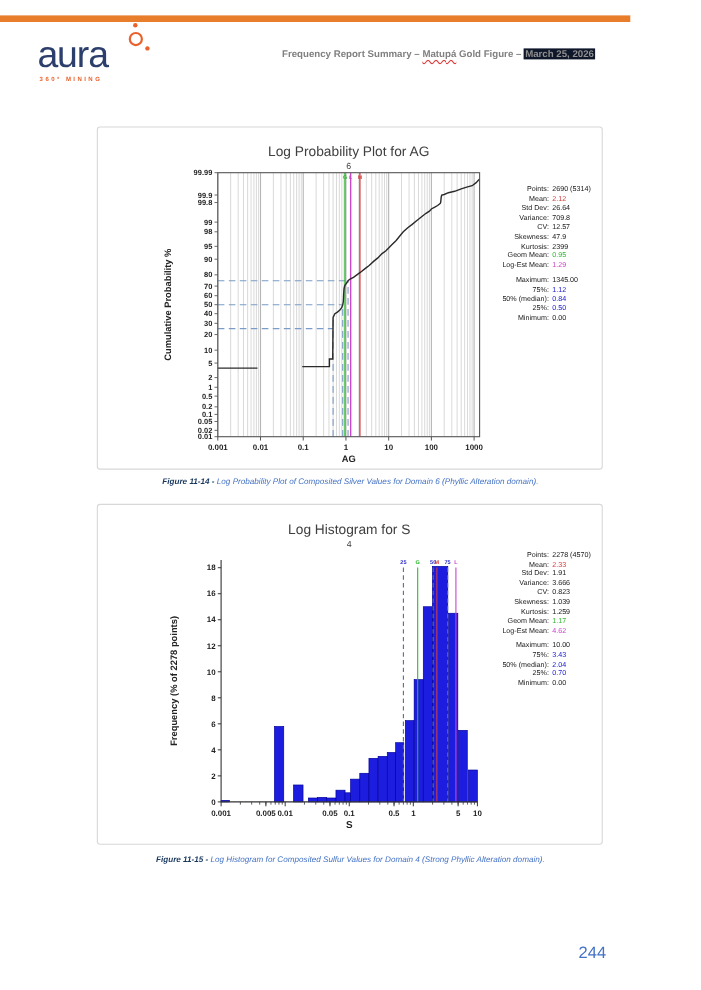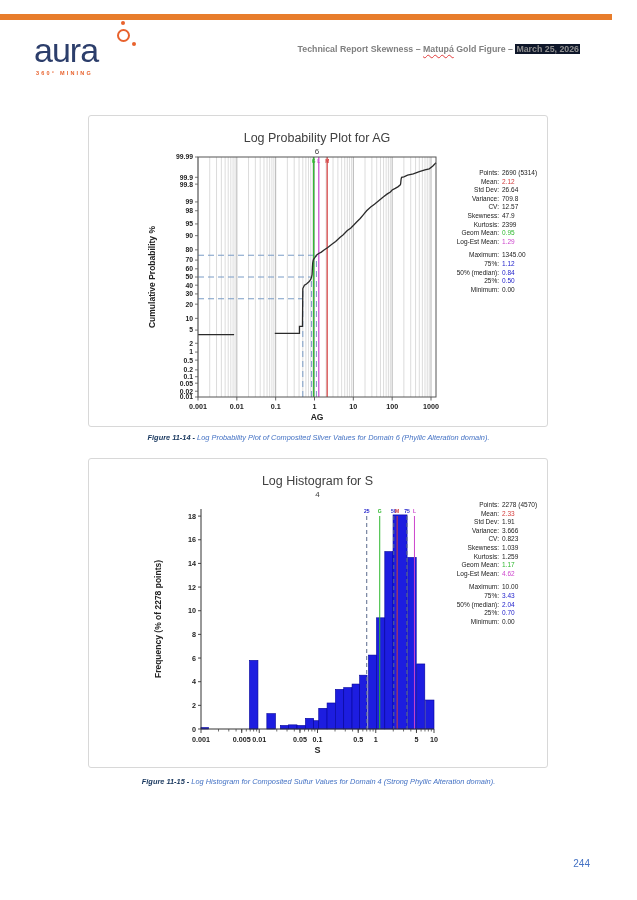--- a/index.html
+++ b/index.html
@@ -1,17 +1,17 @@
 <!DOCTYPE html>
 <html><head>
 <meta charset="utf-8">
 <style>
   html,body{margin:0;padding:0;background:#ffffff;}
   .page{position:relative;width:573px;height:900px;background:#ffffff;overflow:hidden;
-        font-family:"Liberation Sans", sans-serif;padding-left:39px;}
+        font-family:"Liberation Sans", sans-serif;}
   .topbar{position:absolute;left:0;top:14px;width:637px;height:6px;background:#E87D2B;}
   
   .logo-aura{position:absolute;left:34px;top:33px;font-size:34px;letter-spacing:-1px;color:#2C3E6B;font-weight:400;line-height:1;}
   .logo-ring{position:absolute;left:117px;top:29px;width:9px;height:9px;border:2.5px solid #E8622D;border-radius:50%;}
   .logo-dot-top{position:absolute;left:121px;top:21px;width:4px;height:4px;background:#E8622D;border-radius:50%;}
   .logo-dot-br{position:absolute;left:132px;top:42px;width:4px;height:4px;background:#E8622D;border-radius:50%;}
   .logo-tagline{position:absolute;left:36px;top:70px;font-size:5.5px;letter-spacing:2.2px;color:#E8622D;font-weight:700;}
   
   .header-text{position:absolute;right:32px;top:44px;font-size:8.8px;font-weight:700;color:#808080;white-space:nowrap;}
   .hl-date{background:#0f172a;color:#8f8f8f;padding:0 1px;}
@@ -26,36 +26,36 @@
   #card-hist .stats{top:42px;}
   .srow{display:flex;}
   .srow.gap{margin-top:5px;}
   .slab{width:60px;text-align:right;flex:none;color:#1a1a1a;}
   .sval{margin-left:3px;text-align:left;}
   .c-k{color:#1a1a1a;} .c-r{color:#d43c3c;} .c-g{color:#2eb82e;} .c-m{color:#cc44cc;} .c-b{color:#2222cc;}
   
   .caption{position:absolute;left:0;width:637px;text-align:center;font-size:7.4px;font-style:italic;color:#4472C4;}
   #caption-1{top:433px;} #caption-2{top:777px;}
   .cap-bold{font-weight:700;color:#17365D;}
-  .page-num{position:absolute;right:22px;top:858px;font-size:10px;color:#4472C4;}
+  .page-num{position:absolute;right:22px;top:858px;font-size:15px;color:#4472C4;}
   svg text{font-family:"Liberation Sans", sans-serif;}
 </style>
 </head>
 <body>
 
 <div class="page">
   <div class="topbar"></div>
 
   <div class="logo-aura">aura</div>
   <div class="logo-ring"></div>
   <div class="logo-dot-top"></div>
   <div class="logo-dot-br"></div>
   <div class="logo-tagline">360° MINING</div>
 
-  <div class="header-text"><span>Technical Report Skewness – </span><span class="wavy">Matupá</span><span> Gold Figure – </span><span class="hl-date">March 25, 2026</span></div>
+  <div class="header-text"><span>Frequency Report Summary – </span><span class="wavy">Matupá</span><span> Gold Figure – </span><span class="hl-date">March 25, 2026</span></div>
 
   <div class="chart-card" id="card-prob">
     <svg class="chart-svg" id="svg-prob" width="458" height="310">
         <g>
           <line x1="109.00" y1="41" x2="109.00" y2="281" stroke="#b5b5b5" stroke-width="1"></line>
           <line x1="120.69" y1="41" x2="120.69" y2="281" stroke="#cdcdcd" stroke-width="0.7"></line>
           <line x1="127.53" y1="41" x2="127.53" y2="281" stroke="#cdcdcd" stroke-width="0.7"></line>
           <line x1="132.38" y1="41" x2="132.38" y2="281" stroke="#cdcdcd" stroke-width="0.7"></line>
           <line x1="136.14" y1="41" x2="136.14" y2="281" stroke="#cdcdcd" stroke-width="0.7"></line>
           <line x1="139.22" y1="41" x2="139.22" y2="281" stroke="#cdcdcd" stroke-width="0.7"></line>

